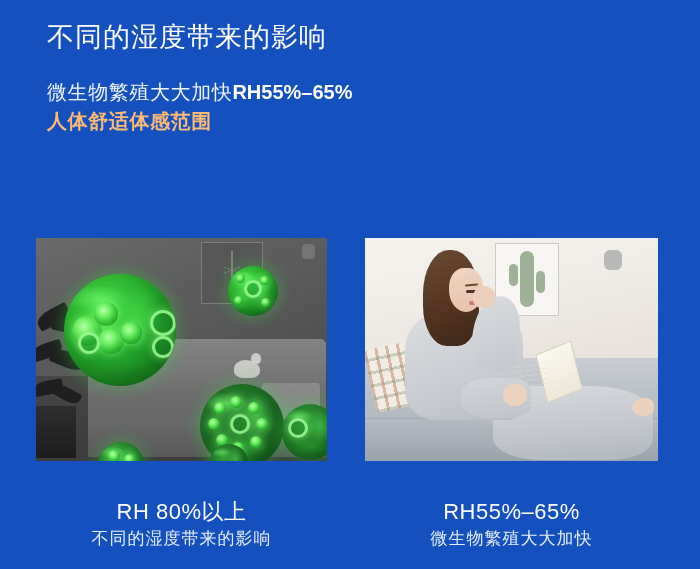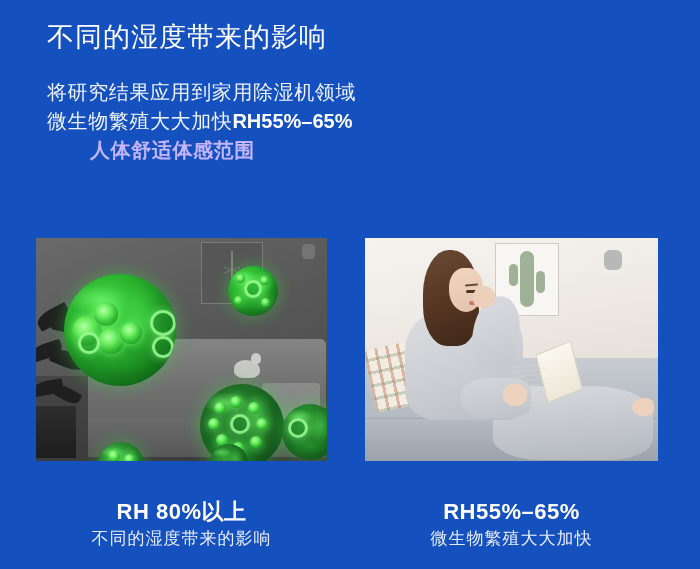--- a/index.html
+++ b/index.html
@@ -45,21 +45,21 @@
     width: 400px;
   }
   .body-line {
     font-size: 20px;
     line-height: 29px;
     color: #eef2fb;
     font-weight: 400;
     letter-spacing: 0.6px;
     white-space: nowrap;
   }
-  .body-line.bold { font-weight: 700; color: #c4b5fd; margin-left: 43px; }
+  .body-line.bold { font-weight: 700; color: #fdba74; }
   .body-line .b { font-weight: 700; color: #ffffff; letter-spacing: 0px; }
 
   
   .photo {
     position: absolute;
     overflow: hidden;
     background: #3a3a3a;
   }
   #photo-left  { left: 36px;  top: 238px; width: 291px; height: 223px; }
   #photo-right { left: 365px; top: 238px; width: 293px; height: 223px; background:#e9e6e2; }
@@ -267,37 +267,36 @@
     border-radius: 2px;
     transform: skewY(6deg);
     background-image: repeating-linear-gradient(0deg, rgba(230,220,200,.35) 0 1px, transparent 1px 5px);
   }
 
   
   .caption { position: absolute; text-align: center; }
   #caption-left  { left: 36px;  top: 498px; width: 291px; }
   #caption-right { left: 365px; top: 498px; width: 293px; }
   .cap-main {
-    font-size: 22px; font-weight: 700; color: #ffffff;
+    font-size: 22px; font-weight: 400; color: #ffffff;
     line-height: 28px; letter-spacing: .5px; white-space: nowrap;
   }
   .cap-sub {
     font-size: 17px; font-weight: 400; color: #e6ecf9;
     line-height: 26px; letter-spacing: 1px; white-space: nowrap;
   }
 </style>
 </head>
 <body>
 
 <div id="poster">
 
   <div class="title">不同的湿度带来的影响</div>
 
   <div class="body-block">
-    <div class="body-line">将研究结果应用到家用除湿机领域</div>
     <div class="body-line"><span>微生物繁殖大大加快</span><span class="b">RH55%–65%</span></div>
     <div class="body-line bold">人体舒适体感范围</div>
   </div>
 
   <div class="photo" id="photo-left">
     <div class="room-dim">
       <div class="wall-dim"></div>
       <div class="frame-dim"></div>
       <div class="knob-dim"></div>
       <div class="sofa-dim">

